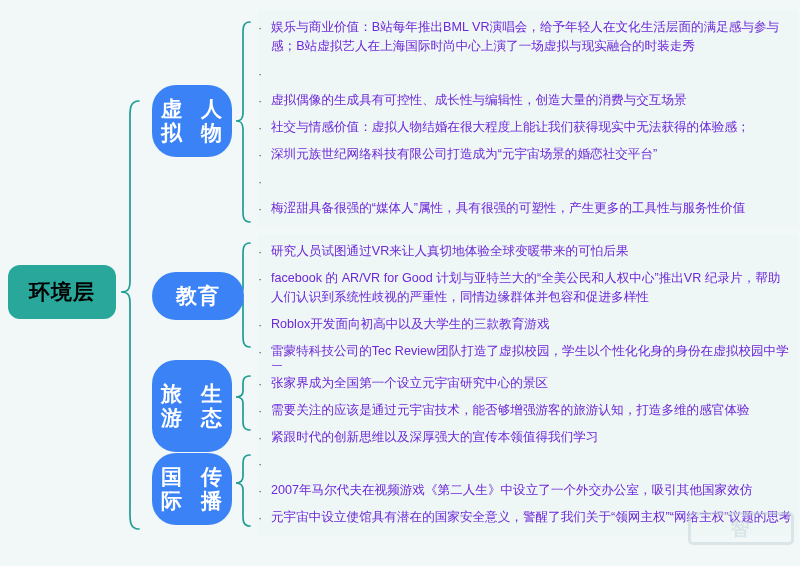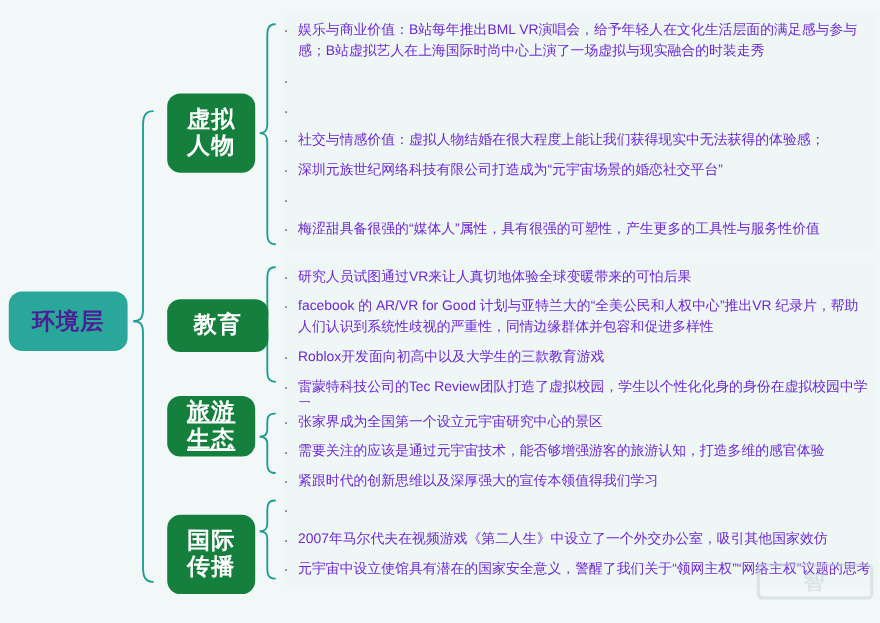--- a/index.html
+++ b/index.html
@@ -28,54 +28,54 @@
     position: absolute;
     left: 8px;
     top: 265px;
     width: 108px;
     height: 54px;
     background: #2aa79b;
     border-radius: 12px;
     display: flex;
     align-items: center;
     justify-content: center;
-    color: #4c1d95;
+    color: #000000;
     font-size: 21px;
     font-weight: bold;
     letter-spacing: 1px;
     z-index: 5;
   }
 
   
   .cat-node {
     position: absolute;
-    background: #15803d;
-    border-radius: 12px;
+    background: #3b82f6;
+    border-radius: 24px;
     display: flex;
-    flex-direction: column;
+    flex-direction: row;
     align-items: center;
     justify-content: center;
     color: #ffffff;
     font-weight: bold;
     z-index: 5;
     text-align: center;
   }
   .cat-node .l1, .cat-node .l2 {
     display: block;
     line-height: 1.16;
     letter-spacing: 1px;
   }
 
   .cat-node.two-line { font-size: 21px; }
   .cat-node.one-line { font-size: 21px; }
 
   #cat-0 { left: 152px; top: 85px;  width: 80px; height: 72px; }
   #cat-1 { left: 152px; top: 272px; width: 92px; height: 48px; }
-  #cat-2 { left: 152px; top: 360px; width: 80px; height: 55px; text-decoration: underline; }
-  #cat-3 { left: 152px; top: 468px; width: 80px; height: 72px; }
+  #cat-2 { left: 152px; top: 360px; width: 80px; height: 92px; }
+  #cat-3 { left: 152px; top: 453px; width: 80px; height: 72px; }
 
   
   .panel {
     position: absolute;
     left: 258px;
     width: 540px;
     background: #eef7f5;
     padding: 4px 2px 4px 0;
     z-index: 2;
   }
@@ -232,20 +232,21 @@
   <div class="panel" id="panel-0">
       <div class="bullet-row">
         <span class="bullet-dot">·</span>
         <span class="bullet-text">娱乐与商业价值：B站每年推出BML VR演唱会，给予年轻人在文化生活层面的满足感与参与感；B站虚拟艺人在上海国际时尚中心上演了一场虚拟与现实融合的时装走秀</span>
       </div>
       <div class="bullet-row">
         <span class="bullet-dot">·</span>
       </div>
       <div class="bullet-row">
         <span class="bullet-dot">·</span>
+        <span class="bullet-text">虚拟偶像的生成具有可控性、成长性与编辑性，创造大量的消费与交互场景</span>
       </div>
       <div class="bullet-row">
         <span class="bullet-dot">·</span>
         <span class="bullet-text">社交与情感价值：虚拟人物结婚在很大程度上能让我们获得现实中无法获得的体验感；</span>
       </div>
       <div class="bullet-row">
         <span class="bullet-dot">·</span>
         <span class="bullet-text">深圳元族世纪网络科技有限公司打造成为“元宇宙场景的婚恋社交平台”</span>
       </div>
       <div class="bullet-row">

